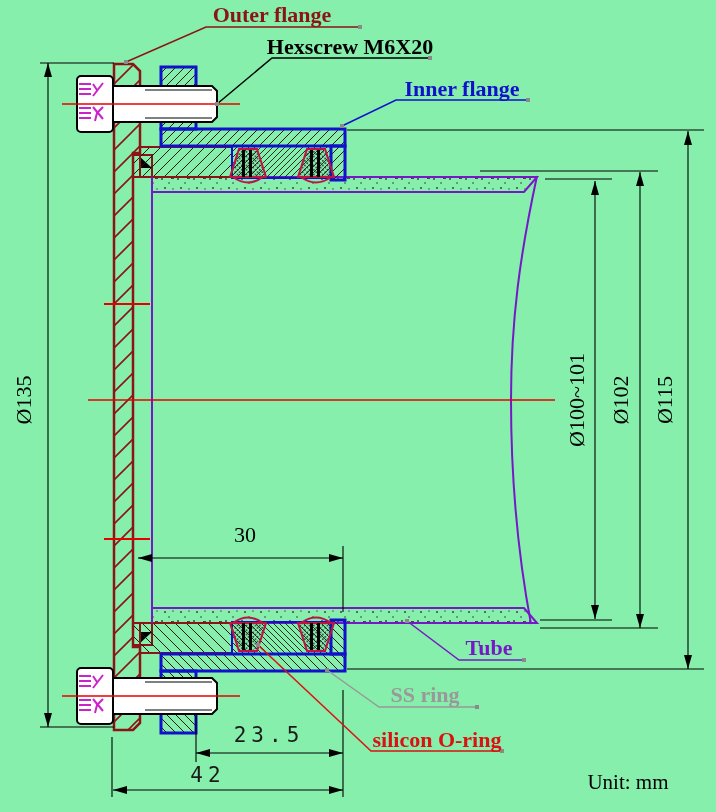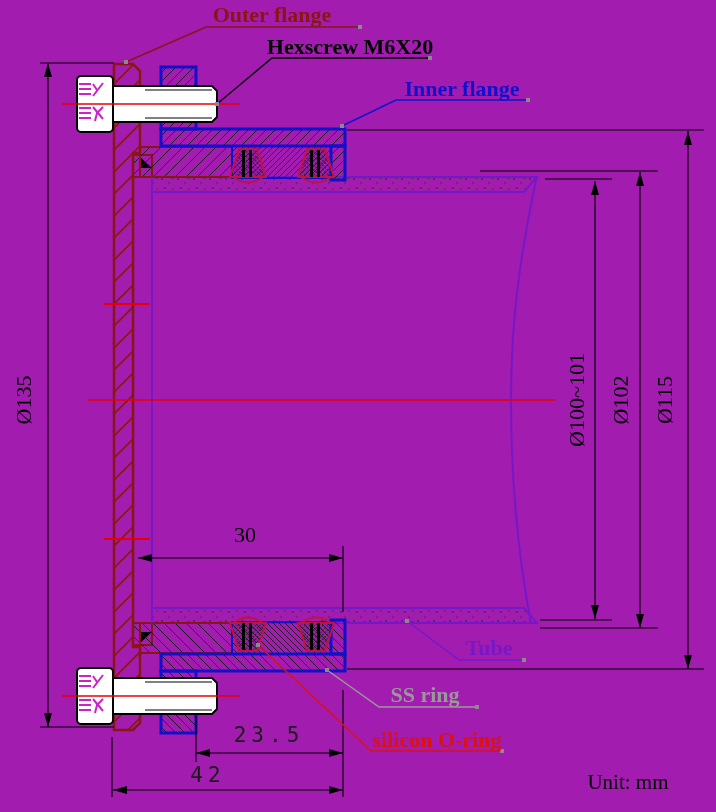--- a/index.html
+++ b/index.html
@@ -1,16 +1,16 @@
 <!DOCTYPE html>
 <html><head>
 <meta charset="utf-8">
 <style>
   html,body{margin:0;padding:0;background:#ffffff;}
-  .canvas{position:relative;width:716px;height:812px;background:#a21caf;overflow:hidden;
+  .canvas{position:relative;width:716px;height:812px;background:#86efac;overflow:hidden;
           font-family:"Liberation Serif", serif;}
   svg{position:absolute;left:0;top:0;}
   text{font-family:"Liberation Serif", serif;}
   .lbl{font-weight:bold;font-size:22px;}
   .dim{font-size:22px;fill:#000;}
   .dimr{font-size:22px;fill:#000;}
   .mono{font-family:"DejaVu Sans Mono", monospace;font-size:21px;letter-spacing:5px;fill:#1a1a1a;}
   .unit{font-size:21px;fill:#000;}
 </style>
 </head>

